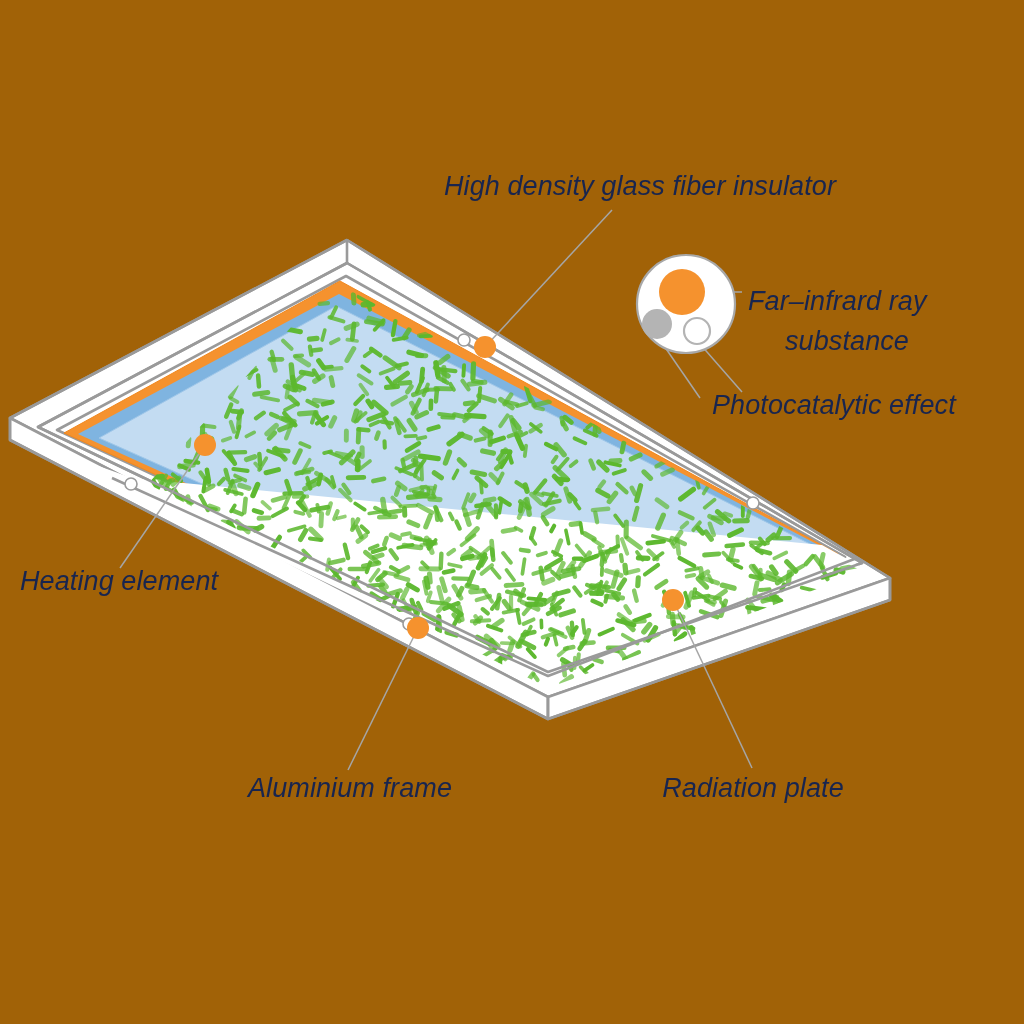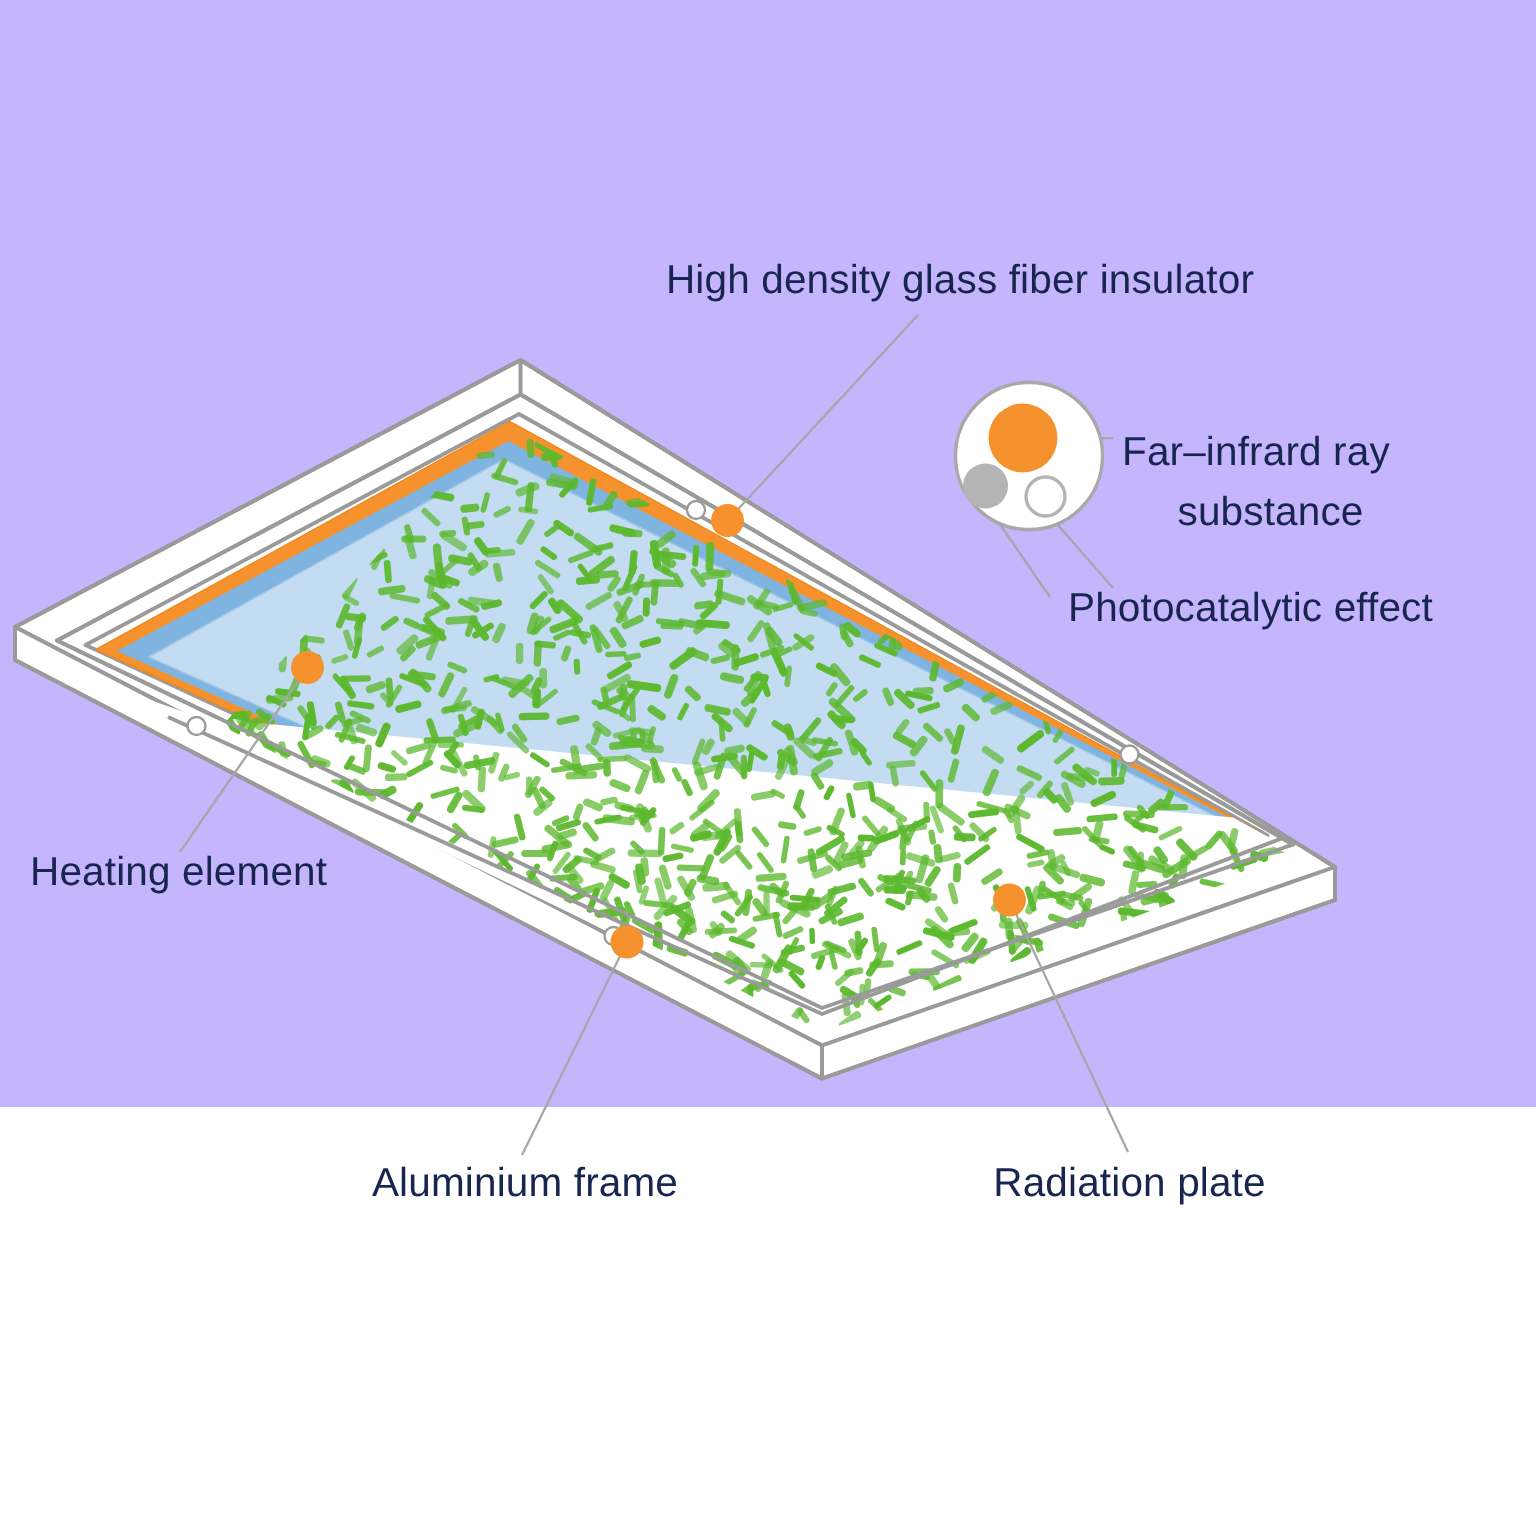--- a/index.html
+++ b/index.html
@@ -10,22 +10,23 @@
   }
   body {
     width: 1024px;
     height: 1024px;
     overflow: hidden;
     font-family: "Liberation Sans", sans-serif;
   }
   #stage {
     position: relative;
     width: 1024px;
-    height: 738px;
-    background: #c4b5fd;
+    height: 1024px;
+    background: #a16207;
+    font-style: italic;
   }
   svg#diagram {
     position: absolute;
     left: 0;
     top: 0;
     width: 1024px;
     height: 1024px;
     display: block;
   }
   .lbl {

